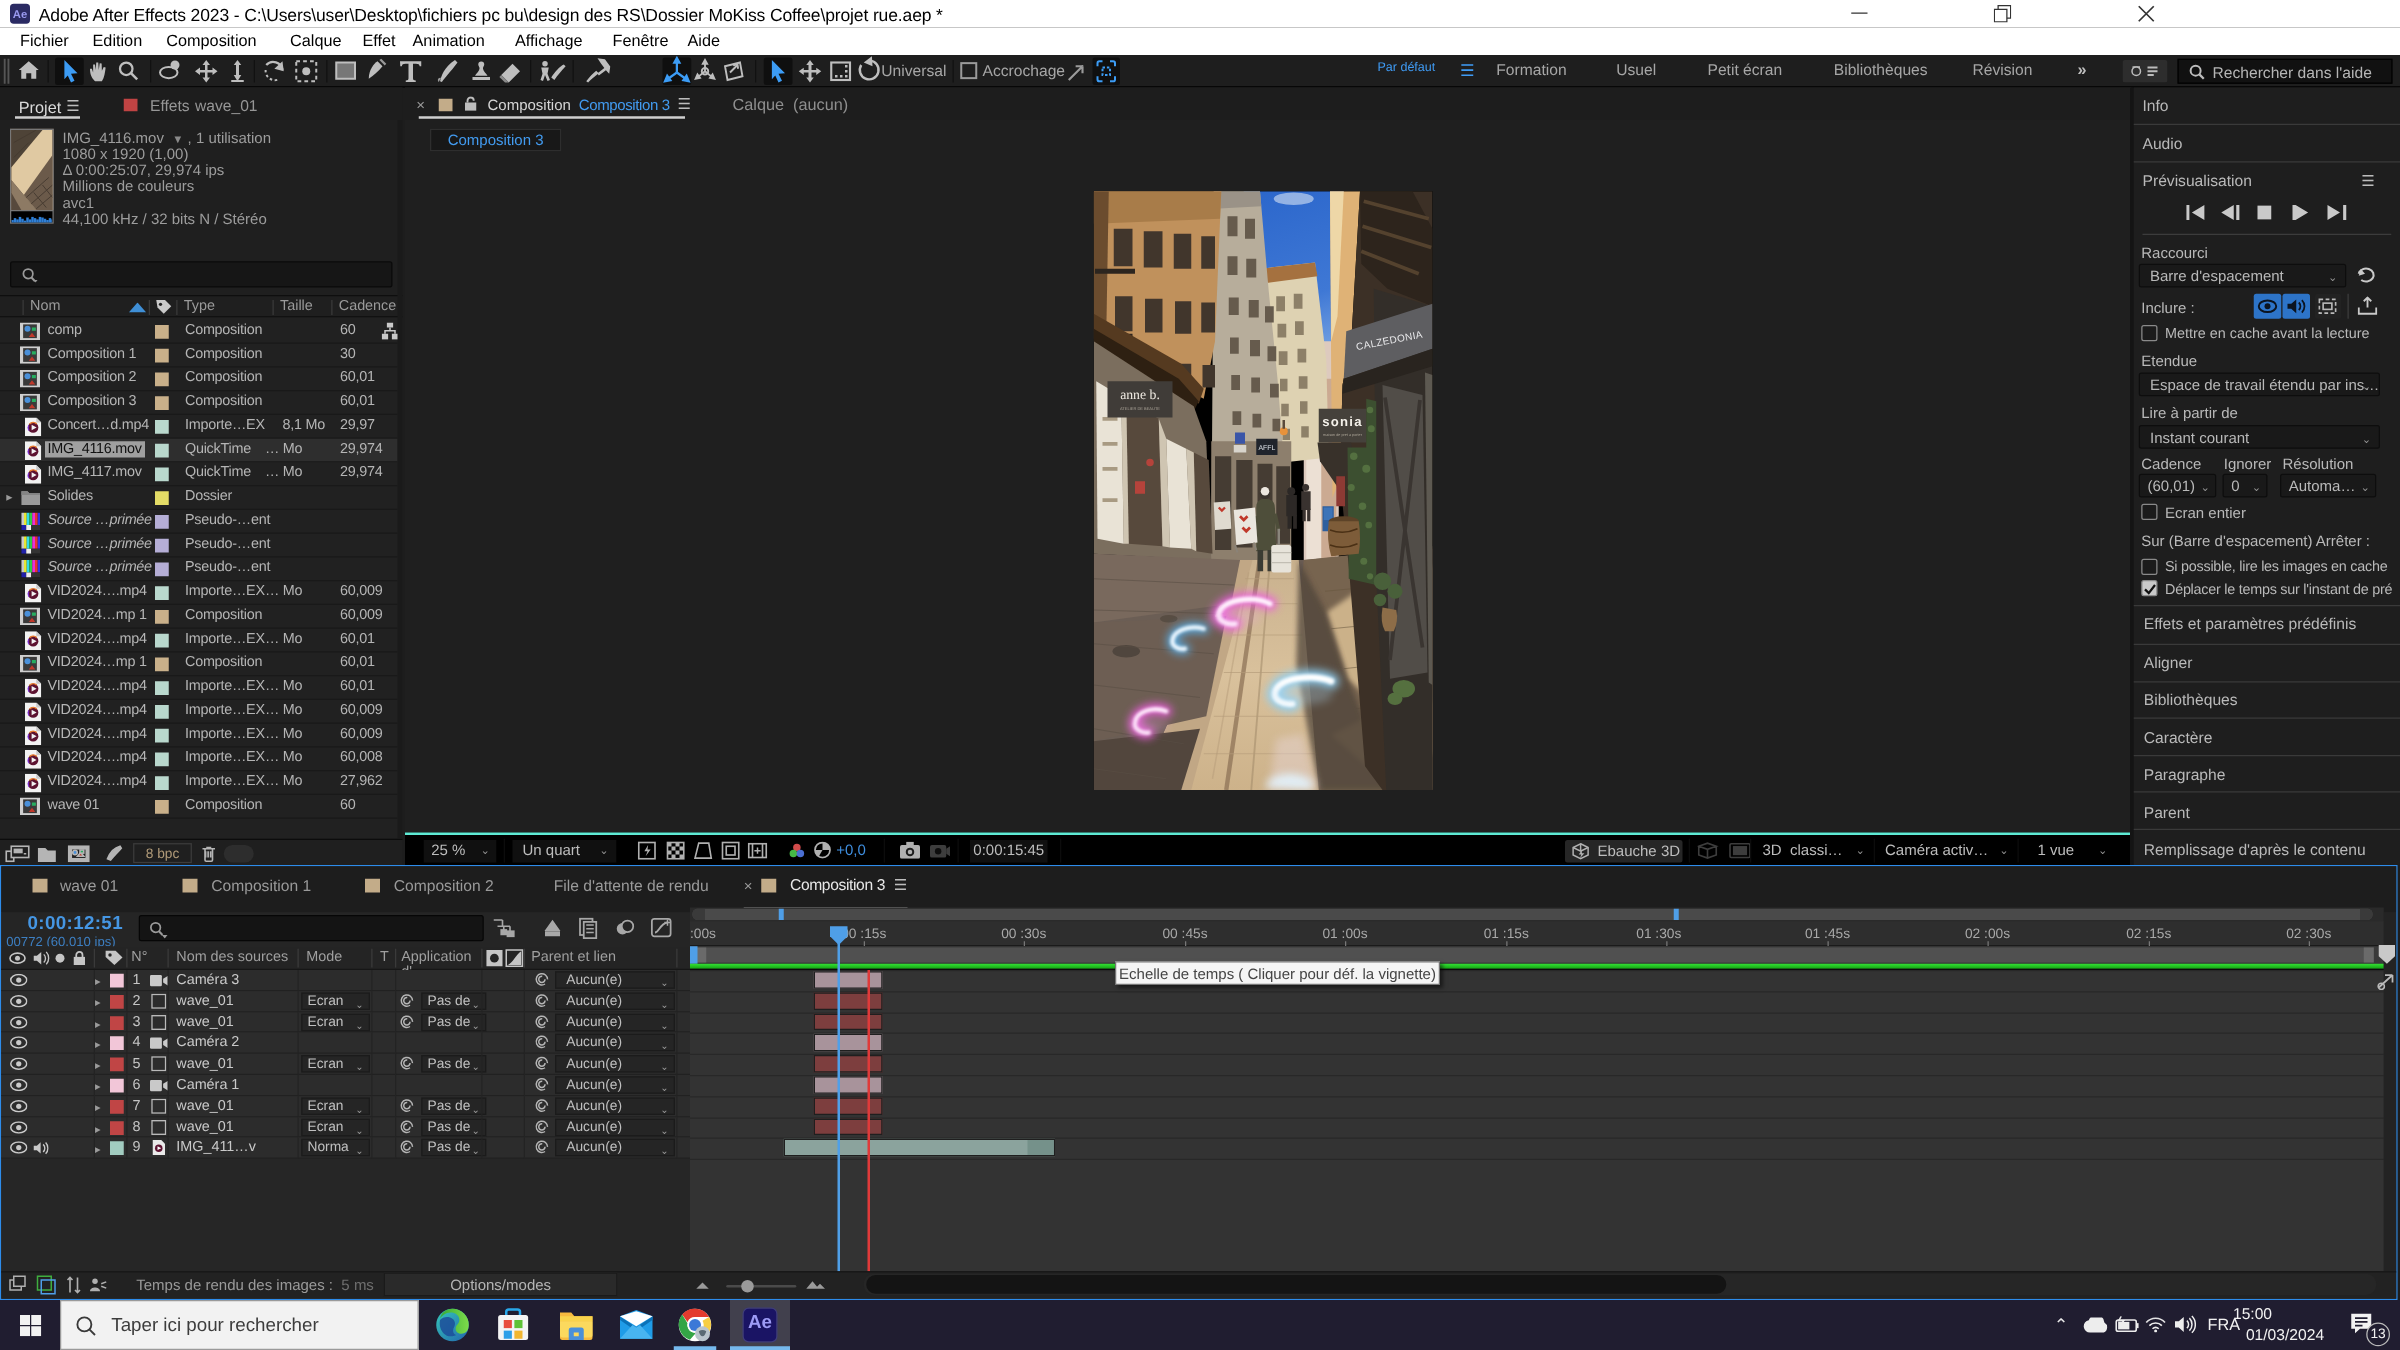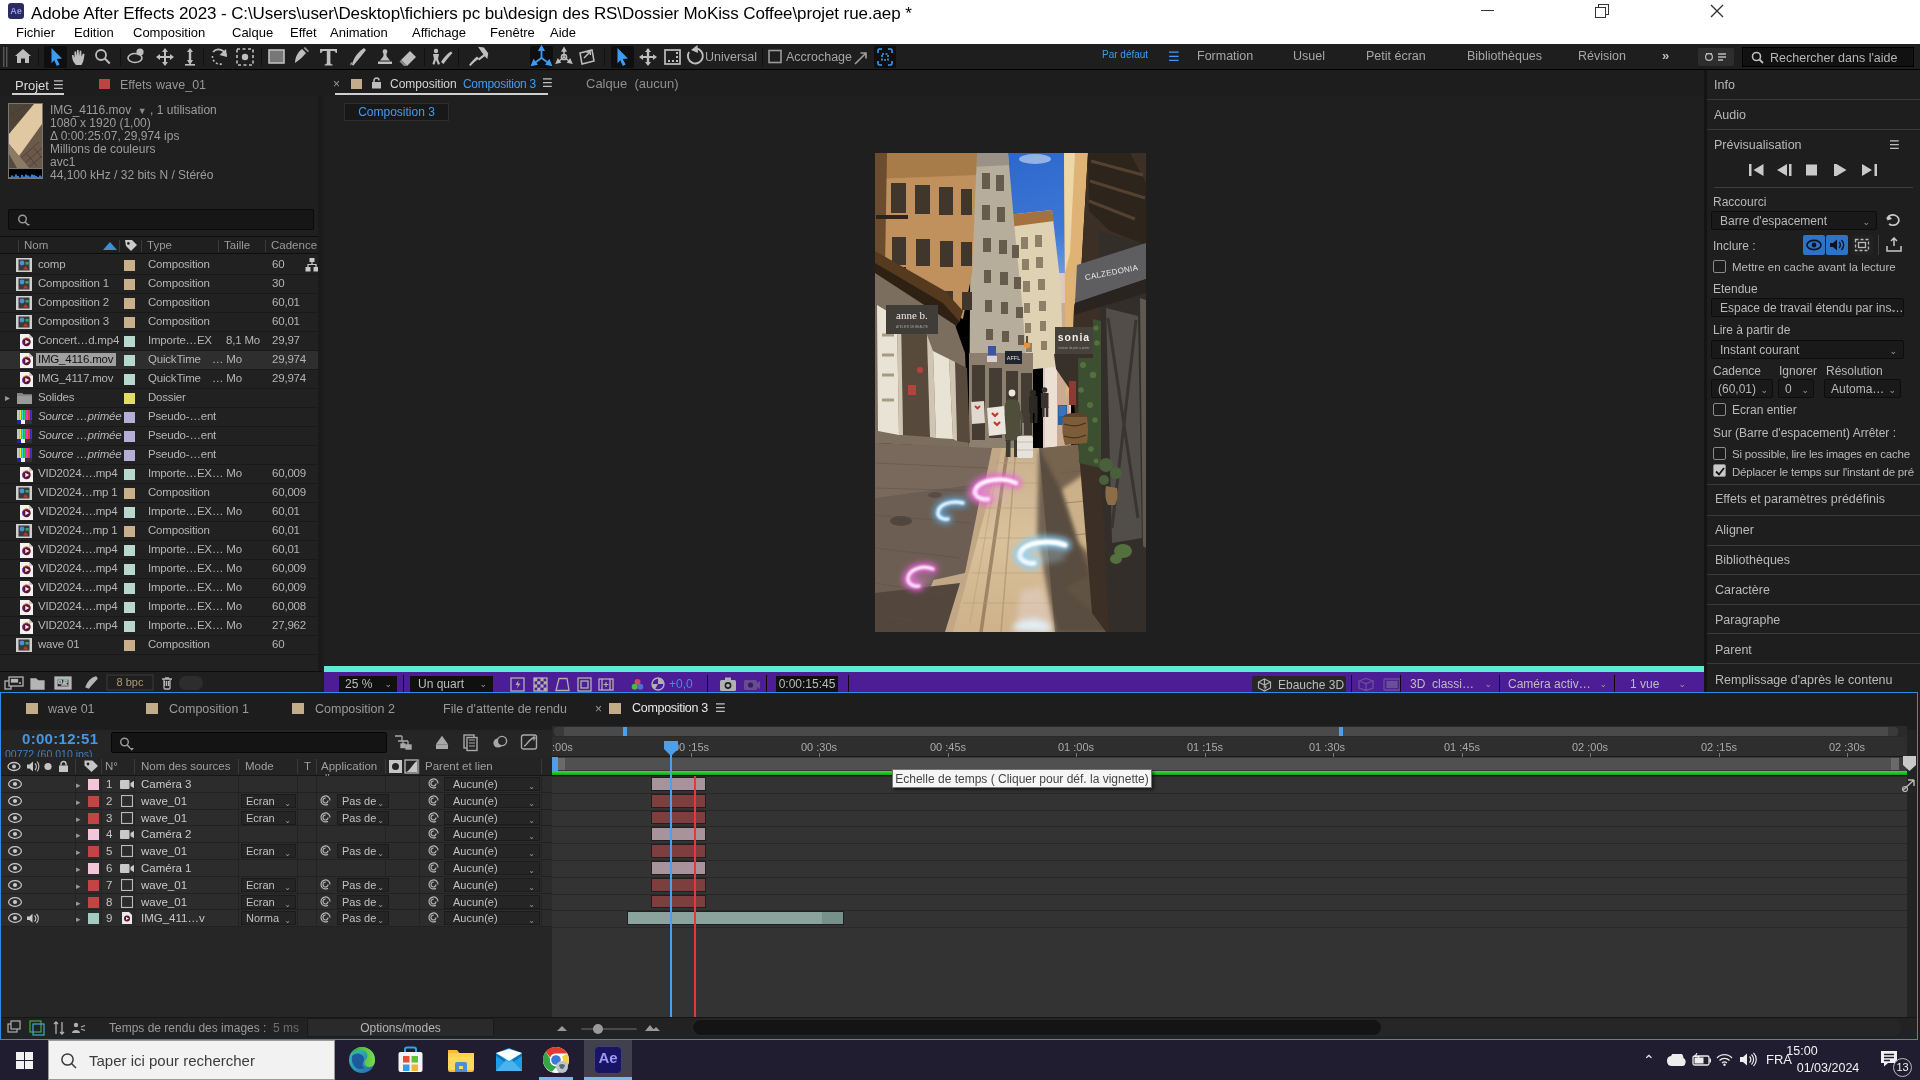--- a/index.html
+++ b/index.html
@@ -6,21 +6,21 @@
 #root{position:absolute;left:0;top:0;width:1920px;height:1080px}
 .abs{position:absolute}
 .txt{color:#a6a6a6;font-size:12px;white-space:nowrap}
 #rightcol div{white-space:nowrap}
 </style></head>
 <body>
 <div id="root">
 
 <div class="abs" style="left:0;top:0;width:1920px;height:22px;background:#ffffff">
   <div class="abs" style="left:8px;top:3px;width:16px;height:16px;background:#2b2b63;border-radius:3px;color:#9a9af0;font-size:9px;font-weight:bold;text-align:center;line-height:16px">Ae</div>
-  <div class="abs" style="left:31px;top:4px;color:#000;font-size:17px;letter-spacing:-0.1px;white-space:nowrap">Adobe After Effects 2023 - C:\Users\user\Desktop\fichiers pc bu\design des RS\Dossier MoKiss Coffee\projet rue.aep *</div>
+  <div class="abs" style="left:31px;top:4px;color:#000;font-size:14px;letter-spacing:-0.1px;white-space:nowrap">Adobe After Effects 2023 - C:\Users\user\Desktop\fichiers pc bu\design des RS\Dossier MoKiss Coffee\projet rue.aep *</div>
   <div class="abs" style="left:1481px;top:10px;width:13px;height:1px;background:#333"></div>
   <svg class="abs" style="left:1595px;top:4px" width="14" height="14" viewBox="0 0 14 14">
         <rect x="3.5" y="0.5" width="10" height="10" fill="none" stroke="#333"></rect>
         <rect x="0.5" y="3.5" width="10" height="10" fill="#fff" stroke="#333"></rect>
       </svg>
   <svg class="abs" style="left:1710px;top:4px" width="14" height="14" viewBox="0 0 14 14">
         <path d="M1 1 L13 13 M13 1 L1 13" stroke="#333" stroke-width="1.4"></path>
       </svg>
 </div>
 
@@ -955,21 +955,21 @@
 <path d="M175 472 C 163 462 140 465 137 477 L 175 479 Z" fill="#e2f1fb" filter="url(#glow)" opacity="0.95"></path>
 <ellipse cx="112" cy="341" rx="22" ry="7" fill="#f0a0e8" opacity="0.25" filter="url(#glow)"></ellipse>
 <ellipse cx="165" cy="403" rx="26" ry="8" fill="#b0d8f0" opacity="0.3" filter="url(#glow)"></ellipse>
 <ellipse cx="44" cy="427" rx="16" ry="6" fill="#f0a0e8" opacity="0.25" filter="url(#glow)"></ellipse>
 </svg>
 
 
 </div>
   </div>
 
-  <div class="abs" style="left:0;top:596px;width:1381px;height:26px;background:#4c1d95;border-top:6px solid #5eead4">
+  <div class="abs" style="left:0;top:596px;width:1381px;height:26px;background:#000000;border-top:2px solid #5eead4">
     <div class="abs" style="left:15px;top:4px;width:58px;height:18px;background:#101010;color:#bdbdbd;font-size:12px;line-height:17px"><span style="padding-left:6px">25 %</span><span style="position:absolute;right:5px;font-size:9px;color:#9a9a9a">⌄</span></div>
     <div class="abs" style="left:79px;top:3px;width:1px;height:19px;background:#0c0c0c"></div>
     <div class="abs" style="left:86px;top:4px;width:83px;height:18px;background:#101010;color:#bdbdbd;font-size:12px;line-height:17px"><span style="padding-left:8px">Un quart</span><span style="position:absolute;right:6px;font-size:9px;color:#9a9a9a">⌄</span></div>
     <svg class="abs" style="left:186px;top:4px" width="110" height="18" viewBox="0 0 110 18">
       <g fill="none" stroke="#b0b0b0" stroke-width="1.3">
         <rect x="1" y="2" width="13" height="13"></rect>
             <path d="M8.5 4 L5.5 9 H8 L6.5 13 L10.5 7.5 H8 Z" fill="#b0b0b0" stroke="none"></path>
         <g transform="translate(23,0)">
               <rect x="1" y="2" width="13" height="13"></rect>
               <g fill="#b0b0b0" stroke="none">

